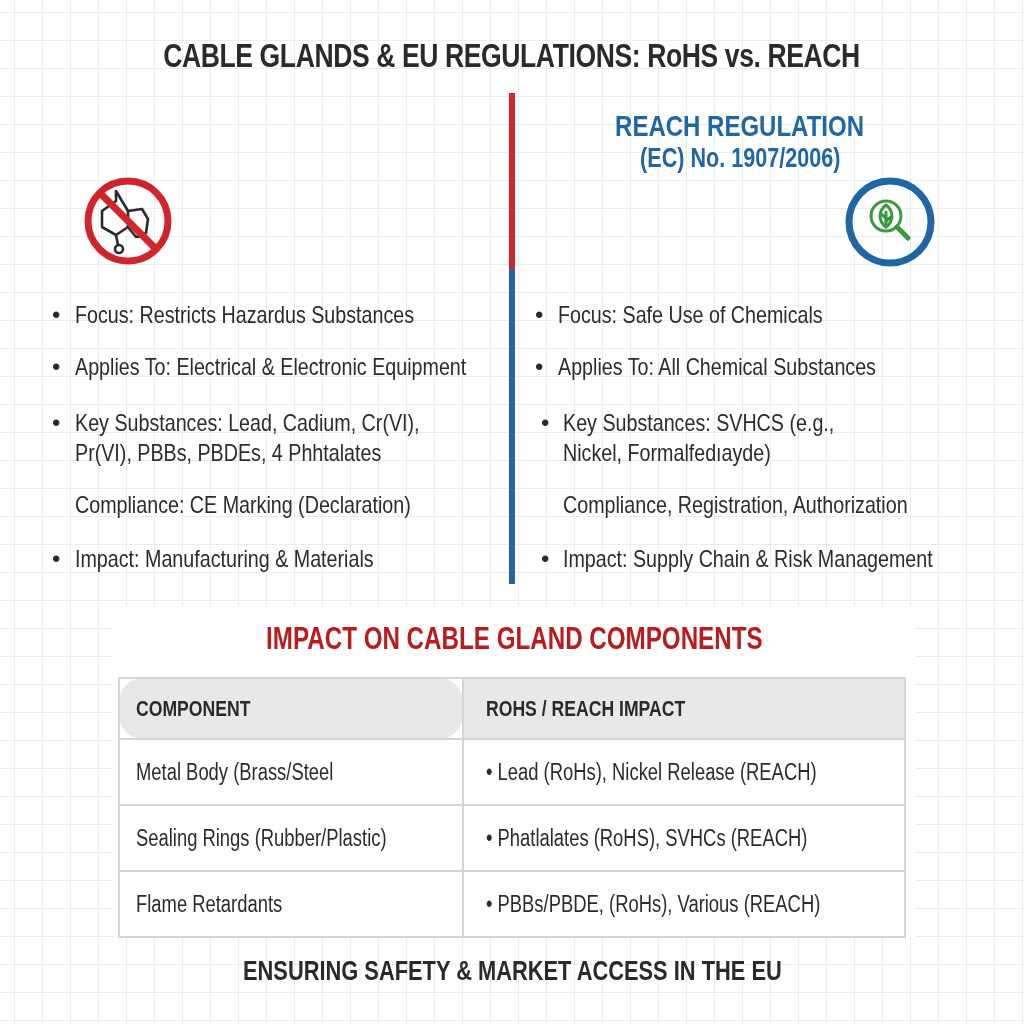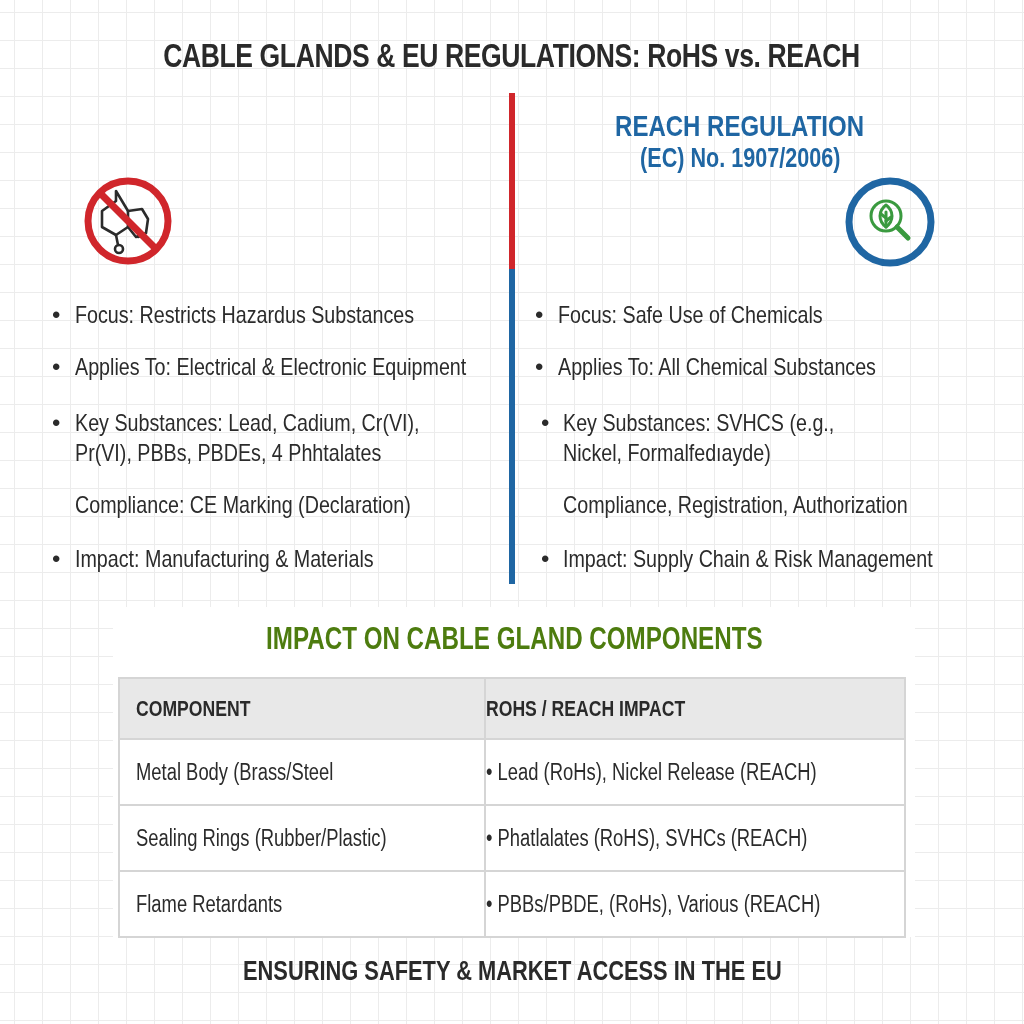--- a/index.html
+++ b/index.html
@@ -45,36 +45,36 @@
   .bitem .dot { position: absolute; left: 0; top: 0; width: 20px; }
   .bitem .txt { position: absolute; left: 23px; top: 0; transform: scaleX(0.82); transform-origin: left center; }
   .bitem .txt span { display: block; }
 
   .panel {
     left: 113px; top: 607px; width: 802px; height: 330px;
     background: #ffffff;
   }
   .panel-title {
     left: 113px; width: 802px; top: 621px; text-align: center;
-    font-size: 31px; font-weight: bold; color: #4d7c0f;
+    font-size: 31px; font-weight: bold; color: #b91c1c;
   }
   .panel-title .cond { transform: scaleX(0.78); }
 
   table.impact {
     position: absolute; left: 118px; top: 677px; width: 788px;
     border-collapse: collapse; border: 2px solid #d0d0d0;
   }
   table.impact th, table.impact td {
     border: 2px solid #d5d5d5; text-align: left; vertical-align: middle;
     white-space: nowrap; overflow: visible;
   }
   table.impact th { background: #e8e8e8; height: 61px; font-size: 22px; font-weight: bold; color: #2a2a2a; }
   table.impact td { background: #ffffff; height: 66px; font-size: 23px; color: #2b2b2b; }
-  table.impact .c1 { width: 391px; padding-left: 16px; }
-  table.impact .c2 { width: 397px; padding-left: 0; }
+  table.impact .c1 { width: 391px; padding-left: 16px; border-radius: 24px; }
+  table.impact .c2 { width: 397px; padding-left: 22px; }
   table.impact .sq { display: inline-block; transform: scaleX(0.8); transform-origin: left center; }
 
   .footer {
     left: 0; width: 1024px; top: 955px; text-align: center;
     font-size: 28px; font-weight: bold; color: #2a2a2a;
   }
   .footer .cond { transform: scaleX(0.78); }
 </style>
 </head>
 <body>

